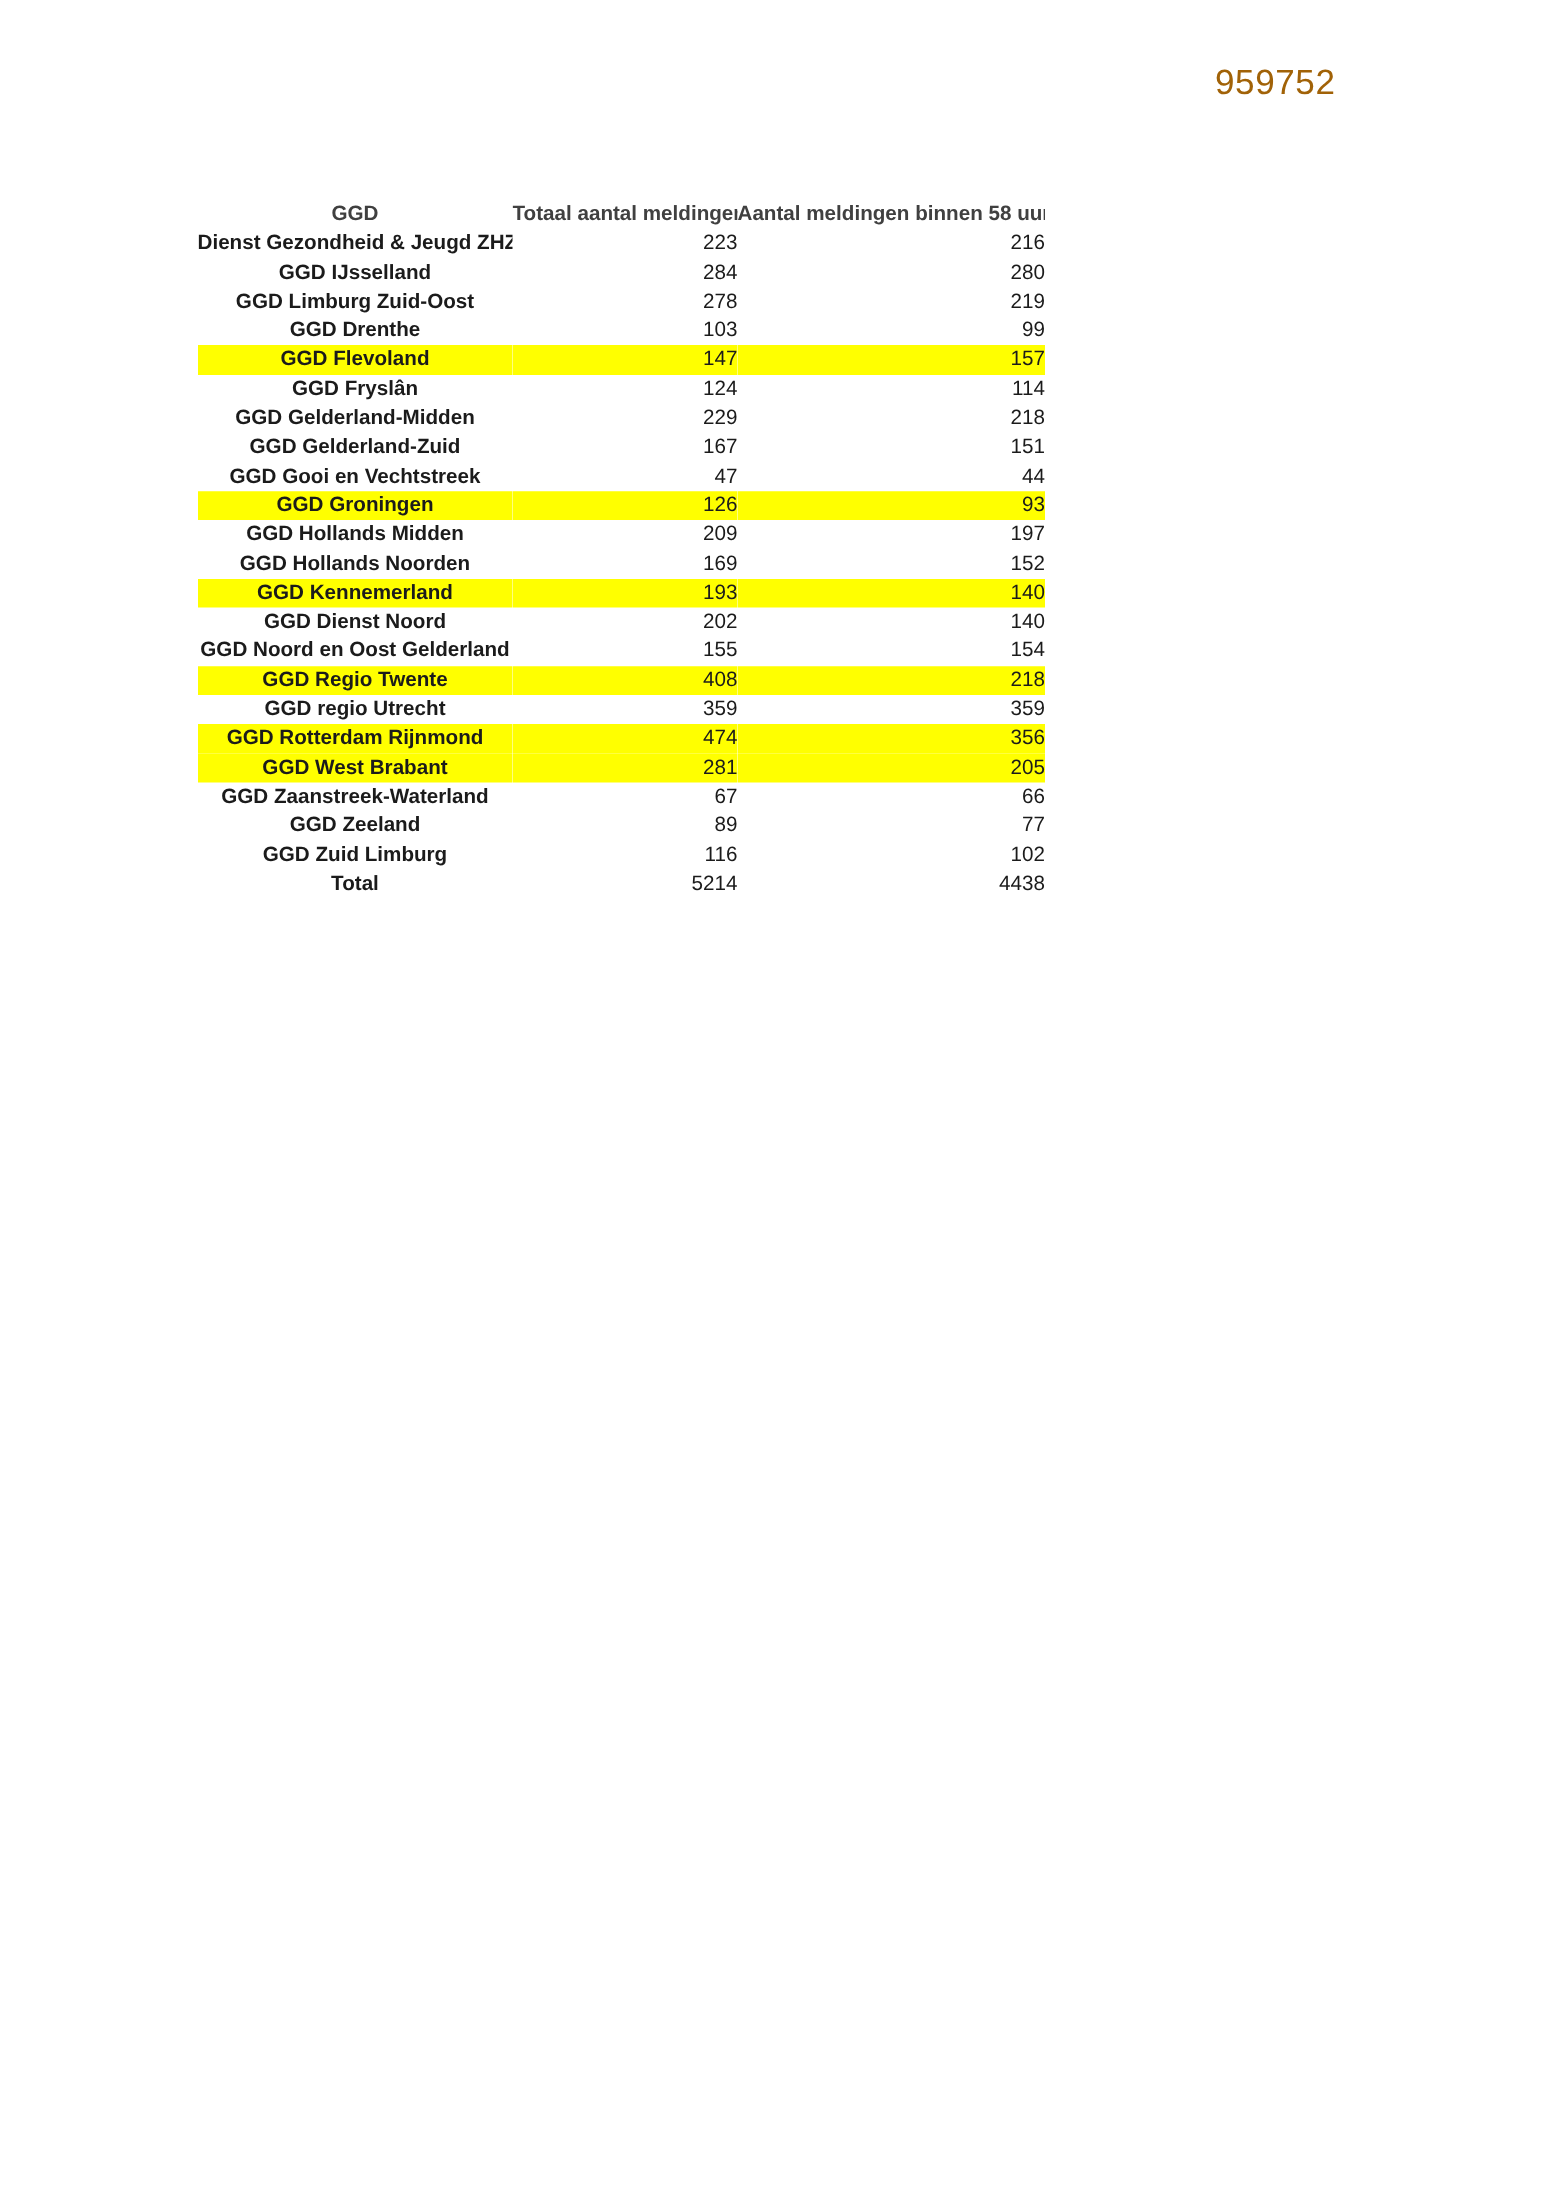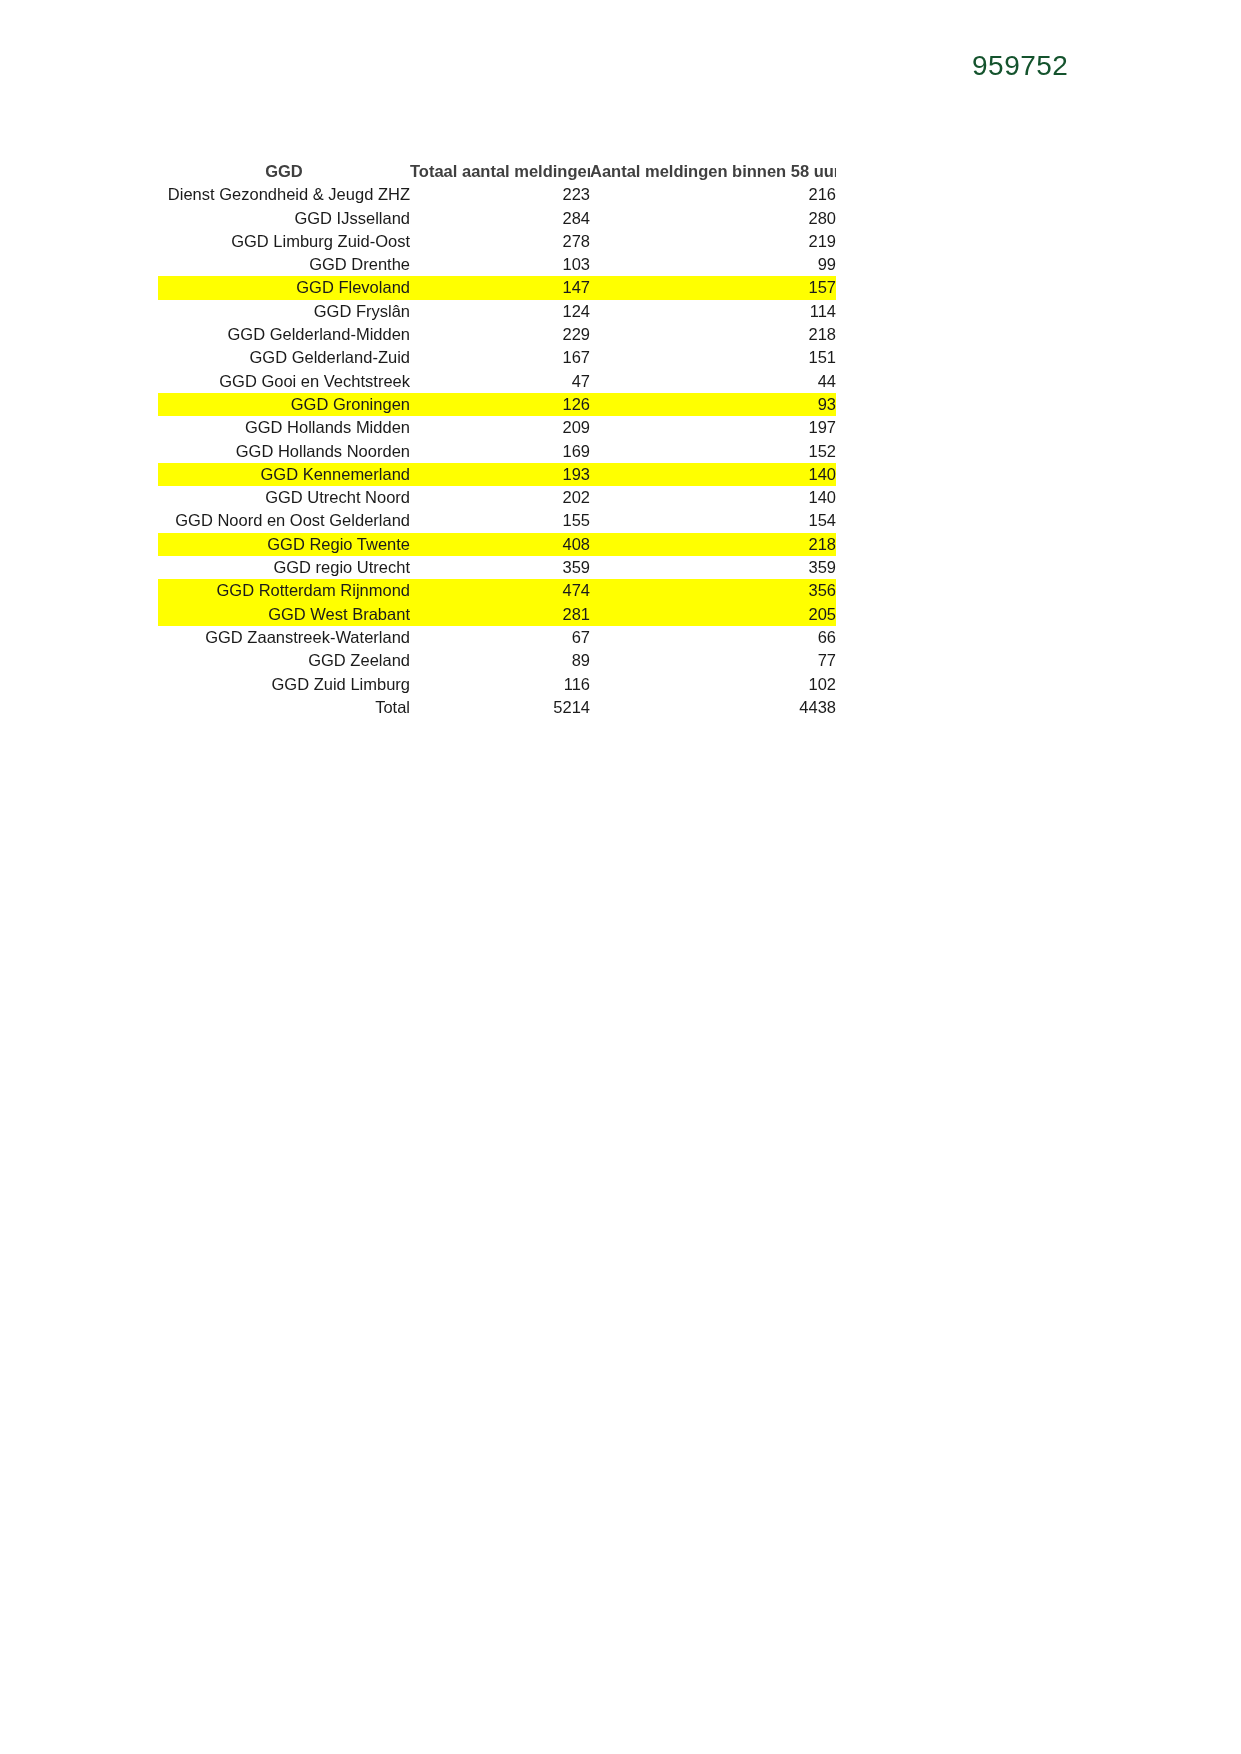--- a/index.html
+++ b/index.html
@@ -17,21 +17,21 @@
     inset: 0;
     background: #ffffff;
   }
   .page-number {
     position: absolute;
     top: 50px;
     left: 972px;
     width: 90px;
     font-size: 28px;
     letter-spacing: 0.5px;
-    color: #14532d;
+    color: #a16207;
     text-align: right;
     white-space: nowrap;
   }
   table.ggd {
     position: absolute;
     top: 160px;
     left: 158px;
     width: 678px;
     border-collapse: collapse;
     table-layout: fixed;
@@ -44,21 +44,21 @@
     padding: 0;
     height: 23.3px;
     line-height: 23.3px;
     white-space: nowrap;
     overflow: hidden;
     font-weight: normal;
     vertical-align: middle;
   }
   thead th { font-weight: bold; color: #404040; }
   th.c-name-h { text-align: center; }
-  .c-name { text-align: right; }
+  .c-name { text-align: center; font-weight: bold; }
   .c-num  { text-align: right; }
   tr.hl td { background: var(--hl); }
 </style>
 </head>
 <body style="--hl: #ffff00;">
 
 <div class="page">
 
   <div class="page-number">959752</div>
 
@@ -151,21 +151,21 @@
   </tr>
 
 
   <tr class="hl">
     <td class="c-name">GGD Kennemerland</td>
     <td class="c-num">193</td>
     <td class="c-num">140</td>
   </tr>
 
   <tr>
-    <td class="c-name">GGD Utrecht Noord</td>
+    <td class="c-name">GGD Dienst Noord</td>
     <td class="c-num">202</td>
     <td class="c-num">140</td>
   </tr>
 
   <tr>
     <td class="c-name">GGD Noord en Oost Gelderland</td>
     <td class="c-num">155</td>
     <td class="c-num">154</td>
   </tr>
 

